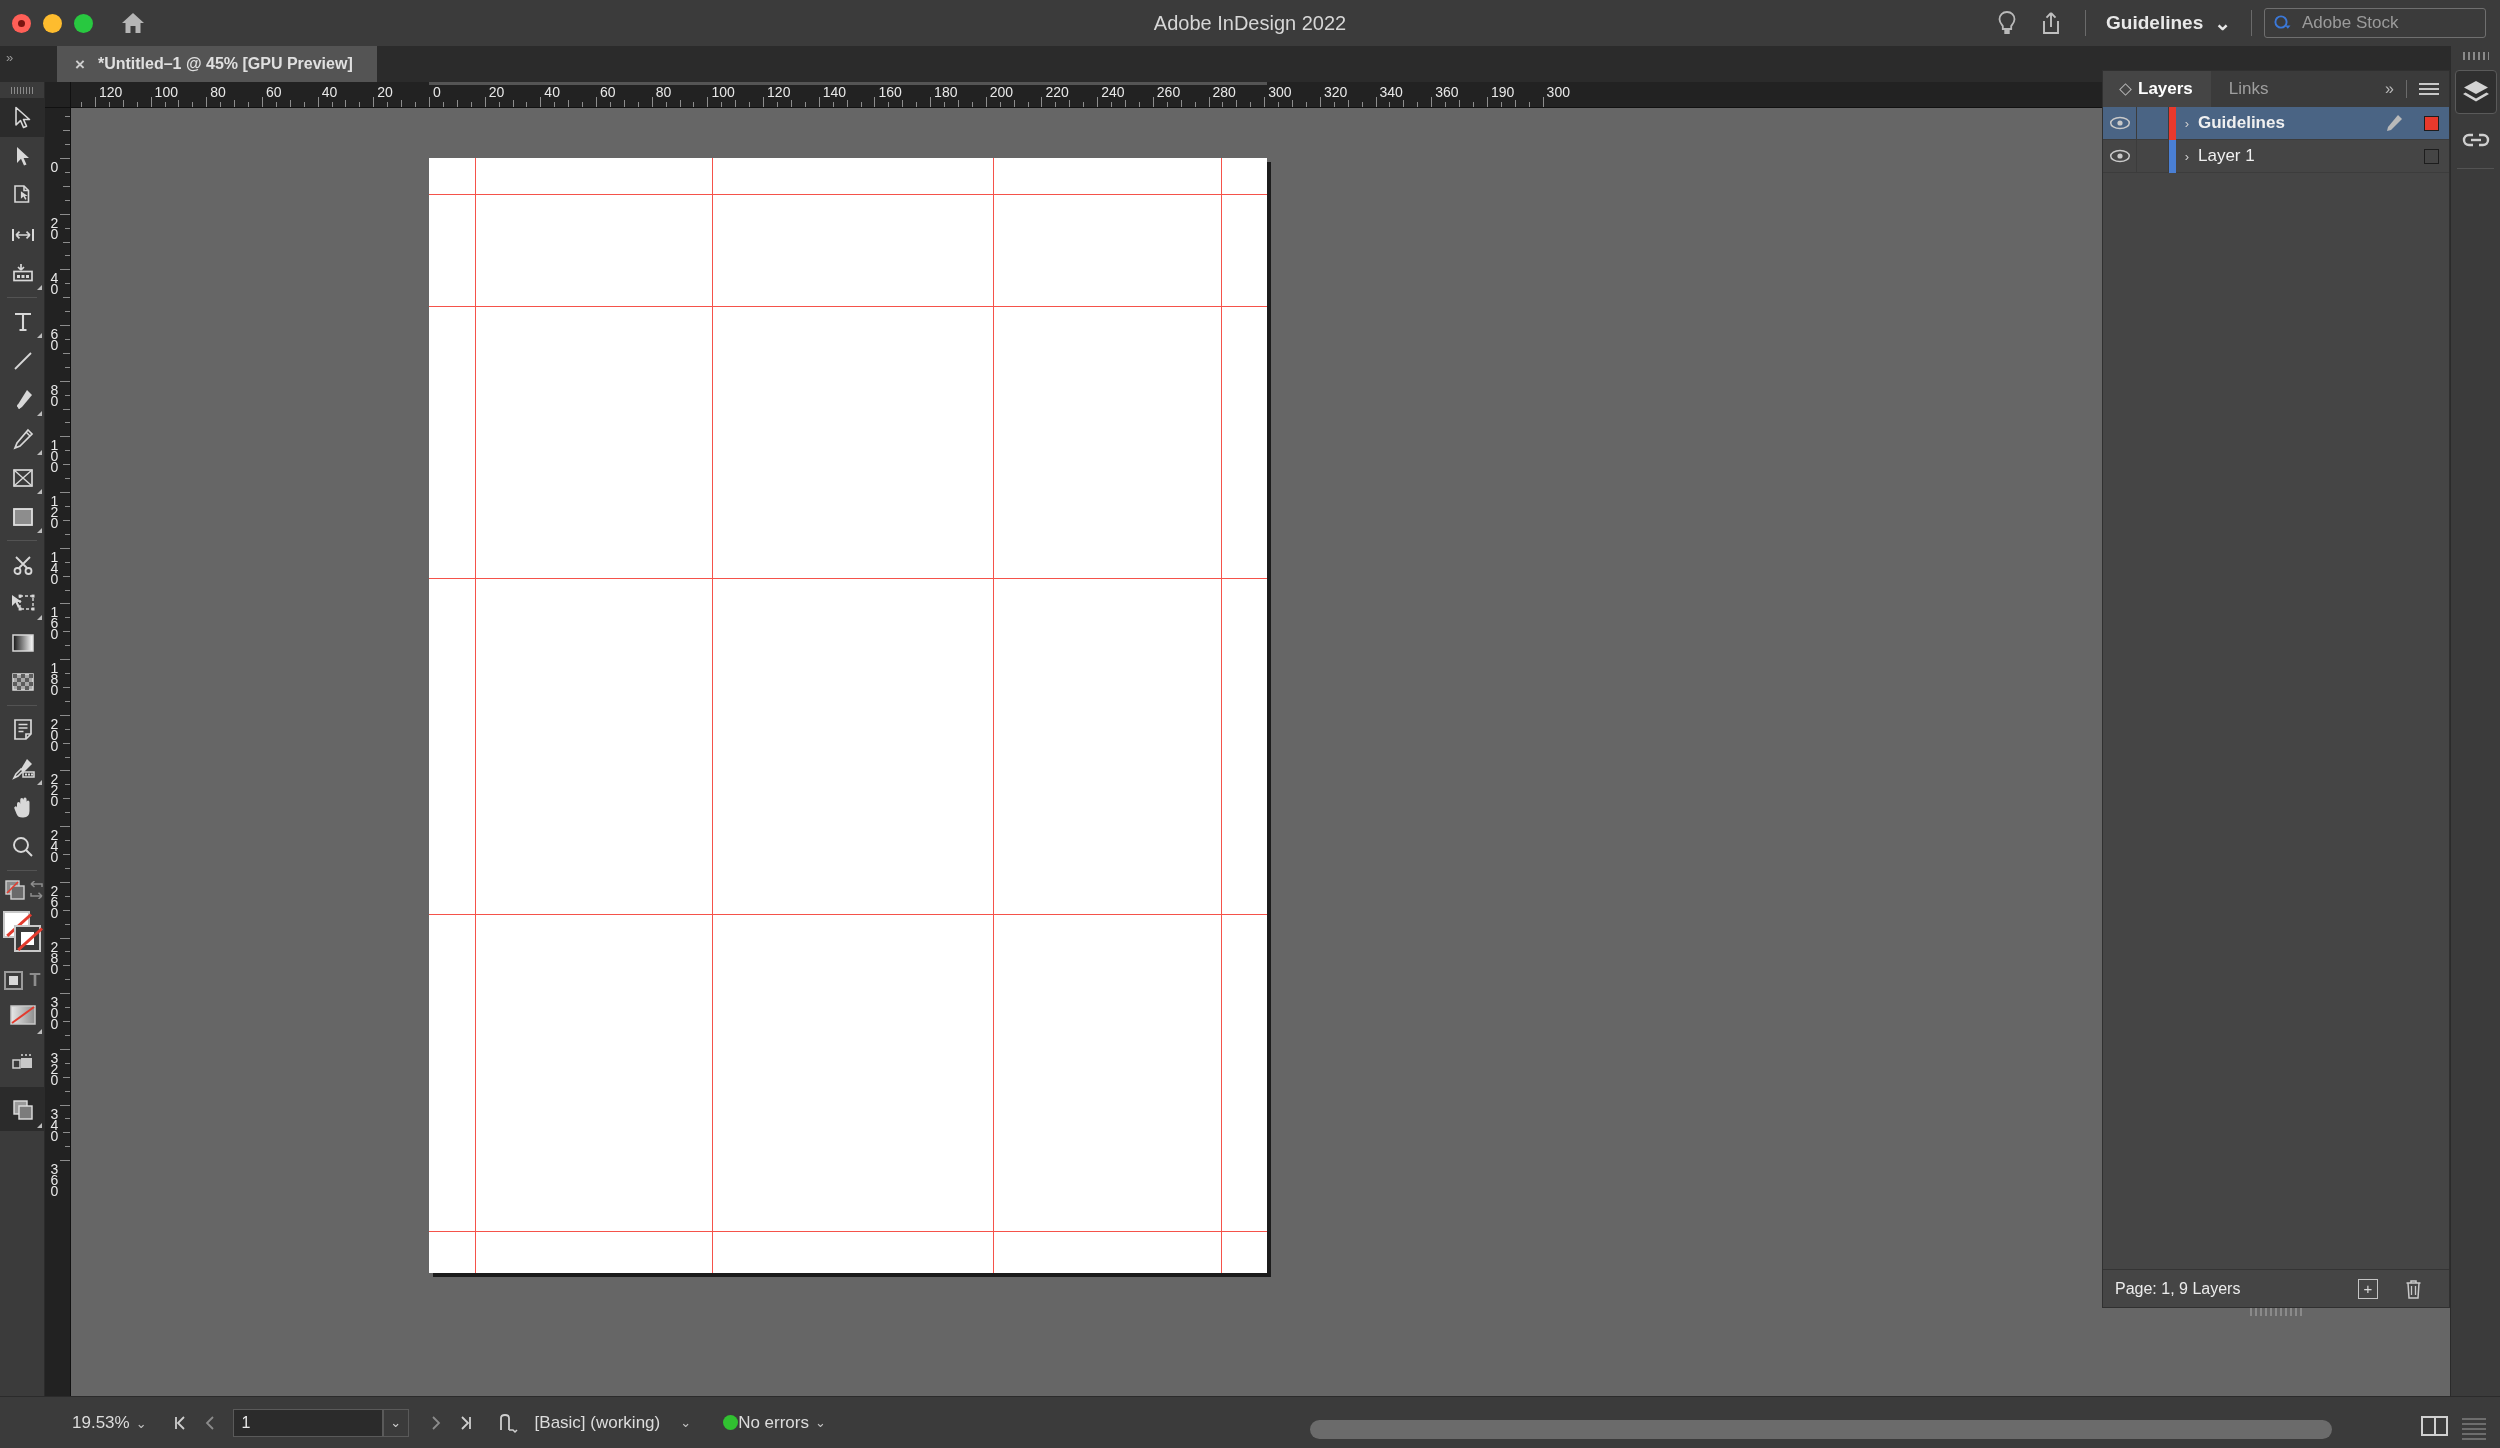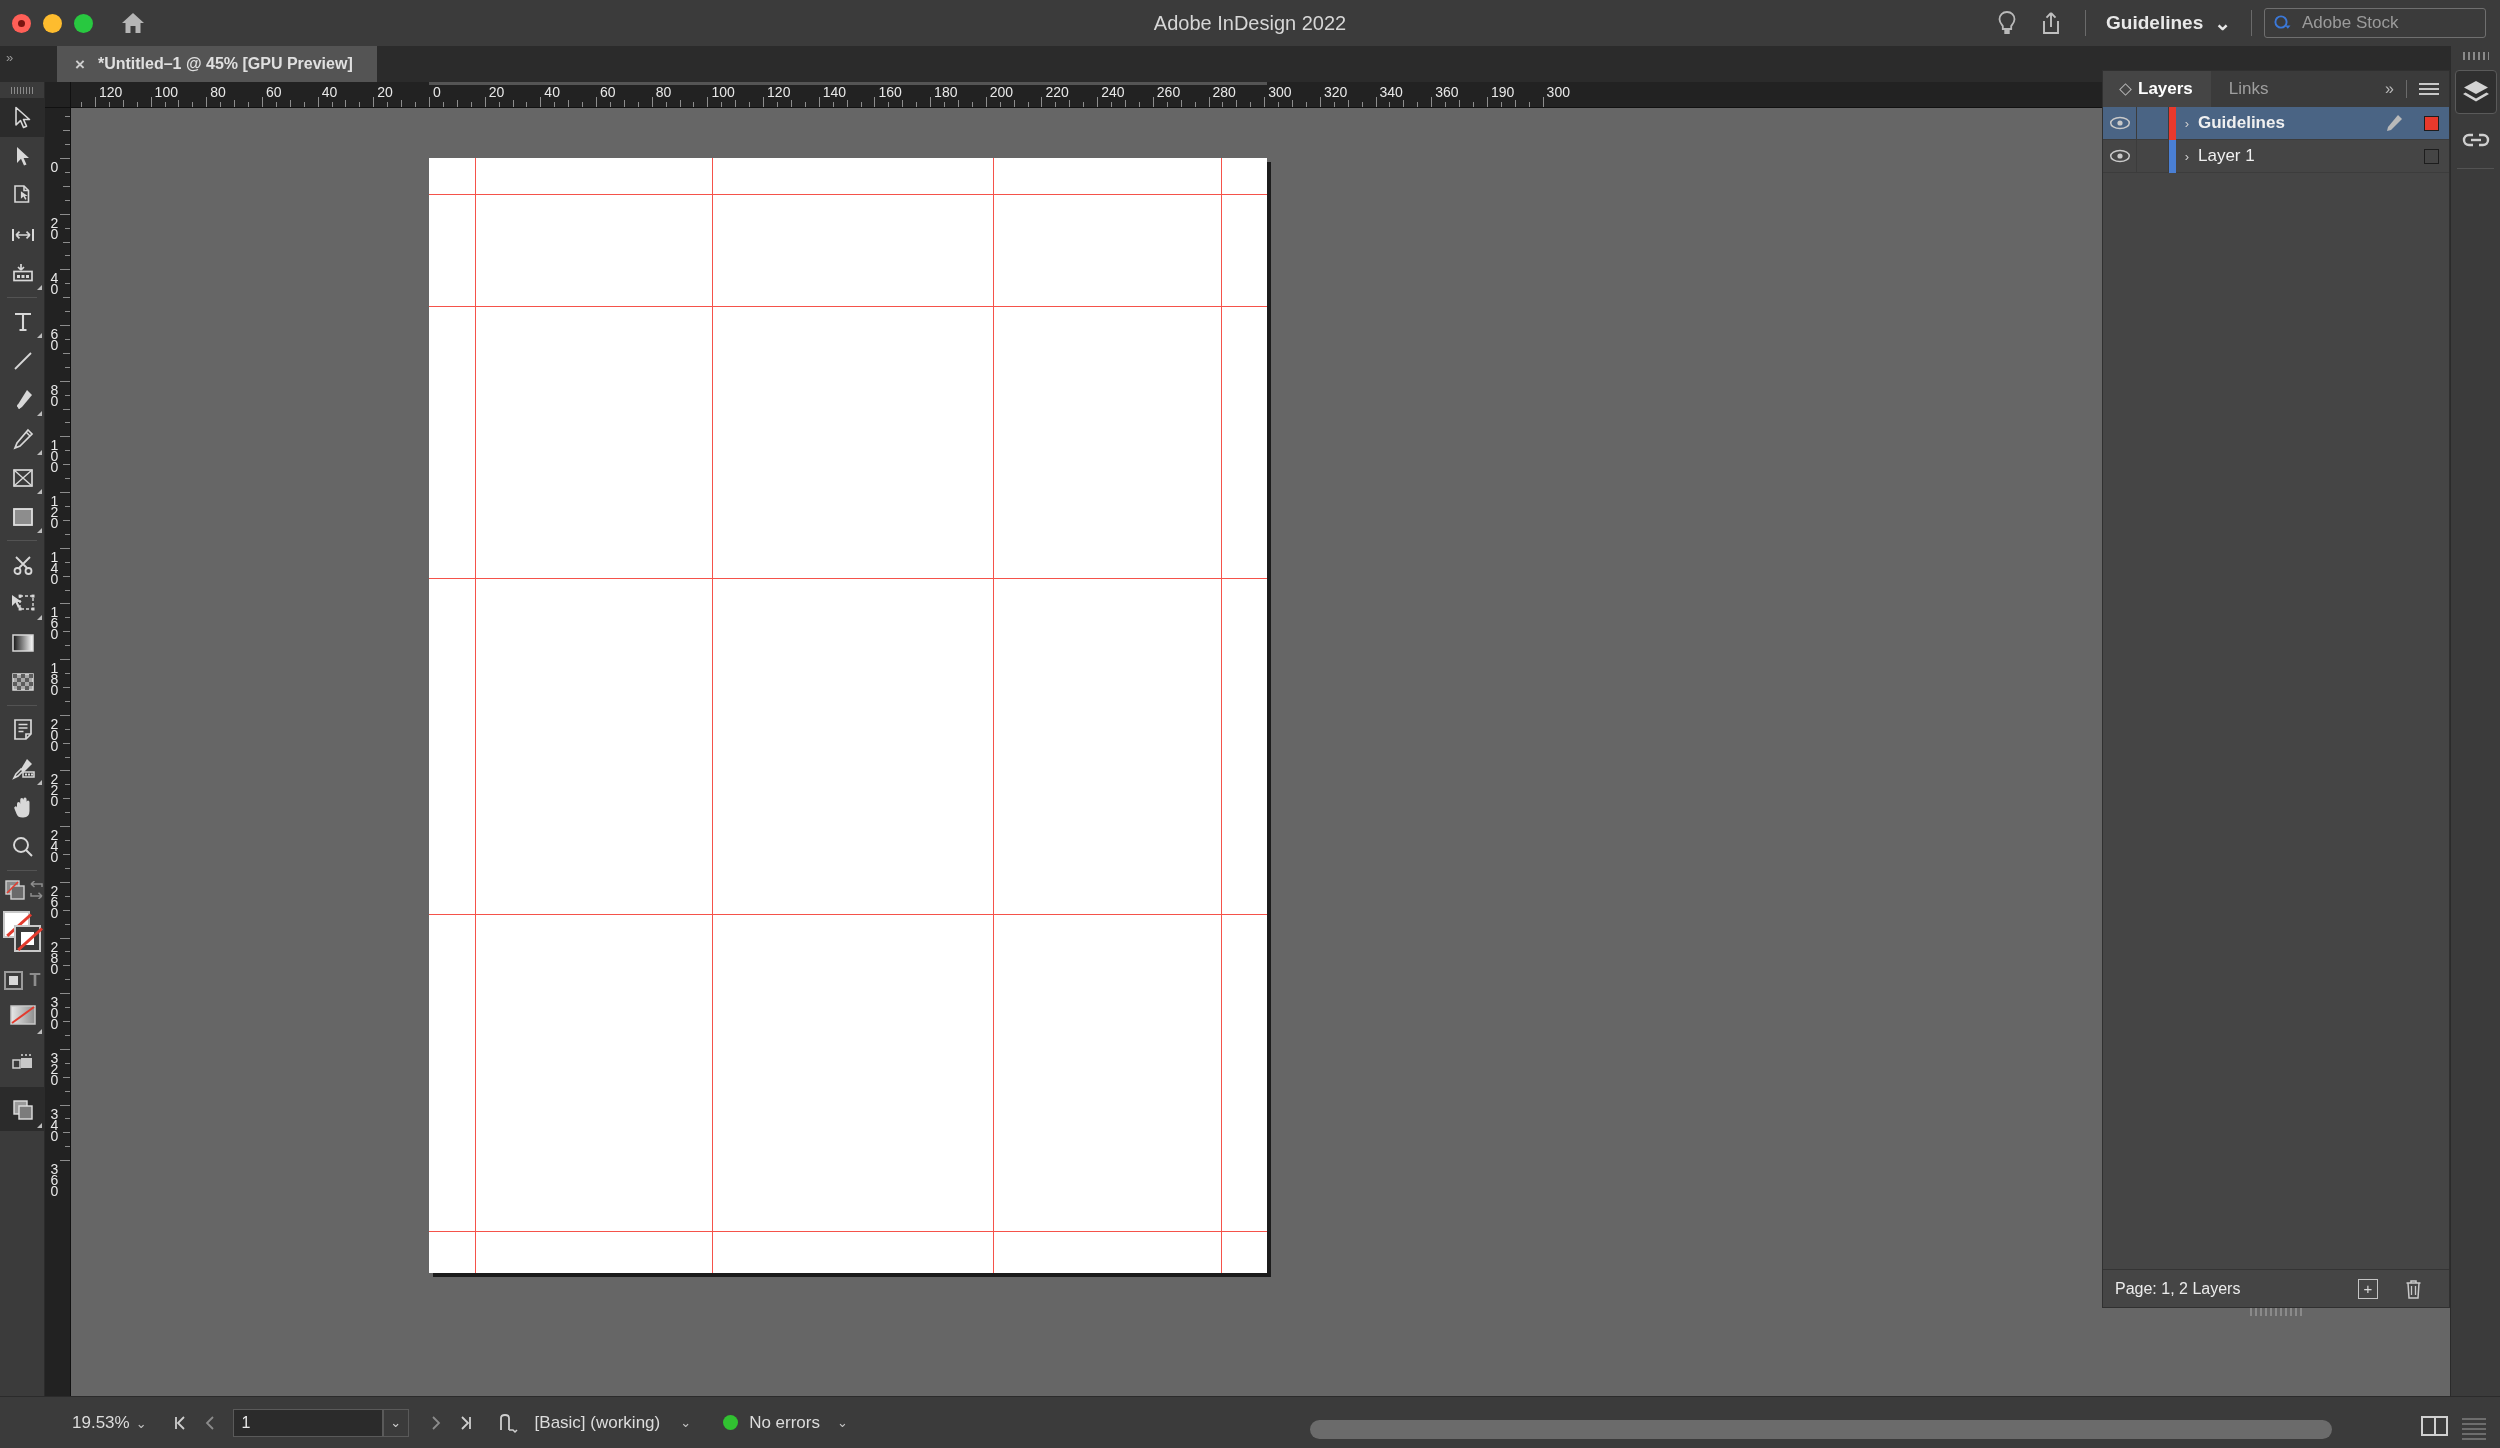--- a/index.html
+++ b/index.html
@@ -147,21 +147,21 @@
   .page-field {
     width:150px; height:28px; background:#2b2b2b; border:1px solid #5a5a5a;
     color:#e8e8e8; font-size:16px; display:flex; align-items:center; padding:0 8px;
     margin:0 8px;
   }
   .page-field-arrow {
     width:26px;height:28px;margin-left:-8px; background:#3b3b3b; border:1px solid #5a5a5a;
     display:flex;align-items:center;justify-content:center;color:#d0d0d0;font-size:13px;
   }
   .sb-master { display:flex;align-items:center;gap:14px;margin-left:16px;color:#dcdcdc;font-size:17px; }
-  .sb-errors { display:flex;align-items:center;gap:11px;margin-left:32px;color:#dcdcdc;font-size:17px; }
+  .sb-errors { display:flex;align-items:center;margin-left:32px;color:#dcdcdc;font-size:17px; }
   .green-dot { width:15px;height:15px;border-radius:50%;background:#31c131; }
   .hscroll-track {
     position:absolute; left:1310px; bottom:8px; width:1110px; height:22px;
   }
   .hscroll-thumb {
     position:absolute; left:0; top:2px; width:1022px; height:19px;
     background:#6b6b6b; border-radius:10px;
   }
   .pagefit-btn {
     position:absolute; right:52px; bottom:12px; width:27px;height:20px;
@@ -904,21 +904,21 @@
       <span class="lr-color" id="lc1" style="background: rgb(74, 127, 212);"></span>
       <span class="lr-arrow">›</span>
       <span class="lr-name">Layer 1</span>
       <span class="lr-pen"></span>
       <span class="lr-target">
           <span class="sq" id="tgt1"></span>
         </span>
     </div>
 
     <div class="lp-footer">
-      <span class="txt">Page: 1, 2 Layers</span>
+      <span class="txt">Page: 1, 9 Layers</span>
       <span class="acts">
         <span class="newlayer-btn">+</span>
         <span>
           <svg width="19" height="22" viewBox="0 0 19 22">
               <path d="M2.5 5 L16.5 5 M7 5 L7 3 L12 3 L12 5" fill="none" stroke="#c9c9c9" stroke-width="1.5"></path>
               <path d="M4 5 L5 20 L14 20 L15 5" fill="none" stroke="#c9c9c9" stroke-width="1.5"></path>
               <path d="M7.5 8 L7.5 17 M11.5 8 L11.5 17" stroke="#c9c9c9" stroke-width="1.3"></path>
             </svg>
         </span>
       </span>

